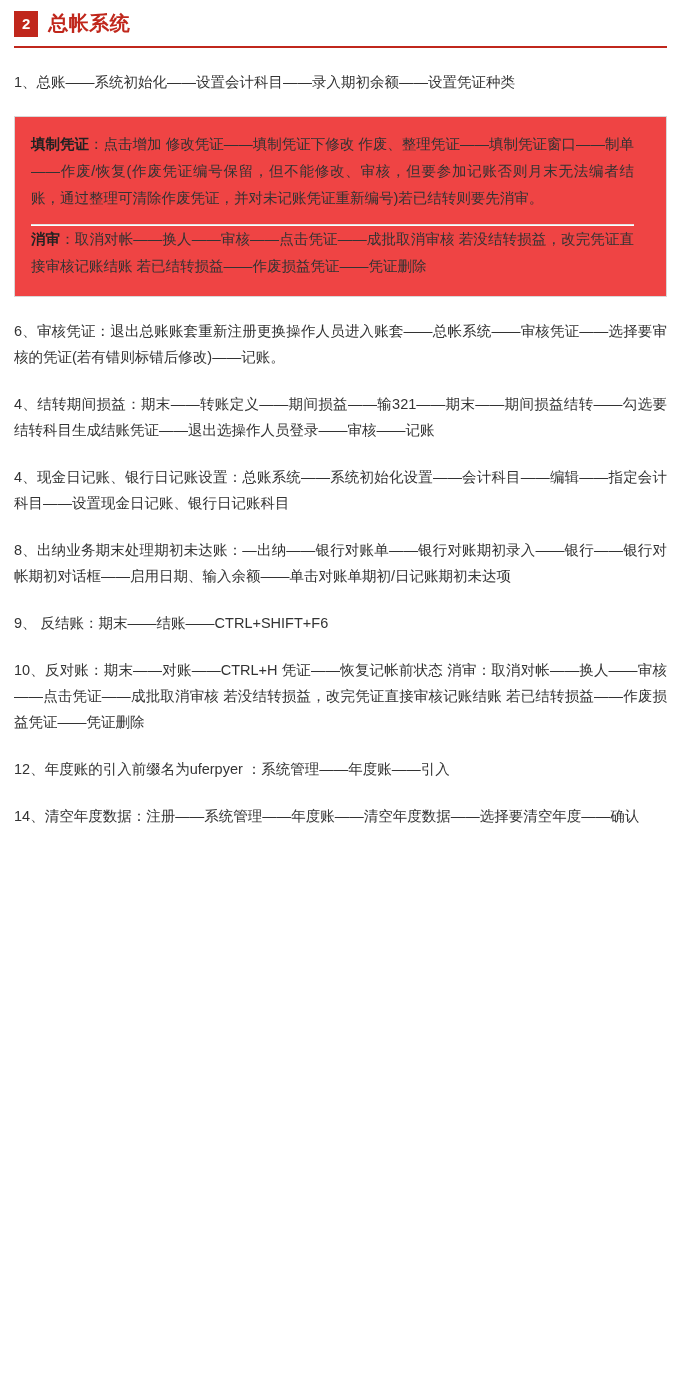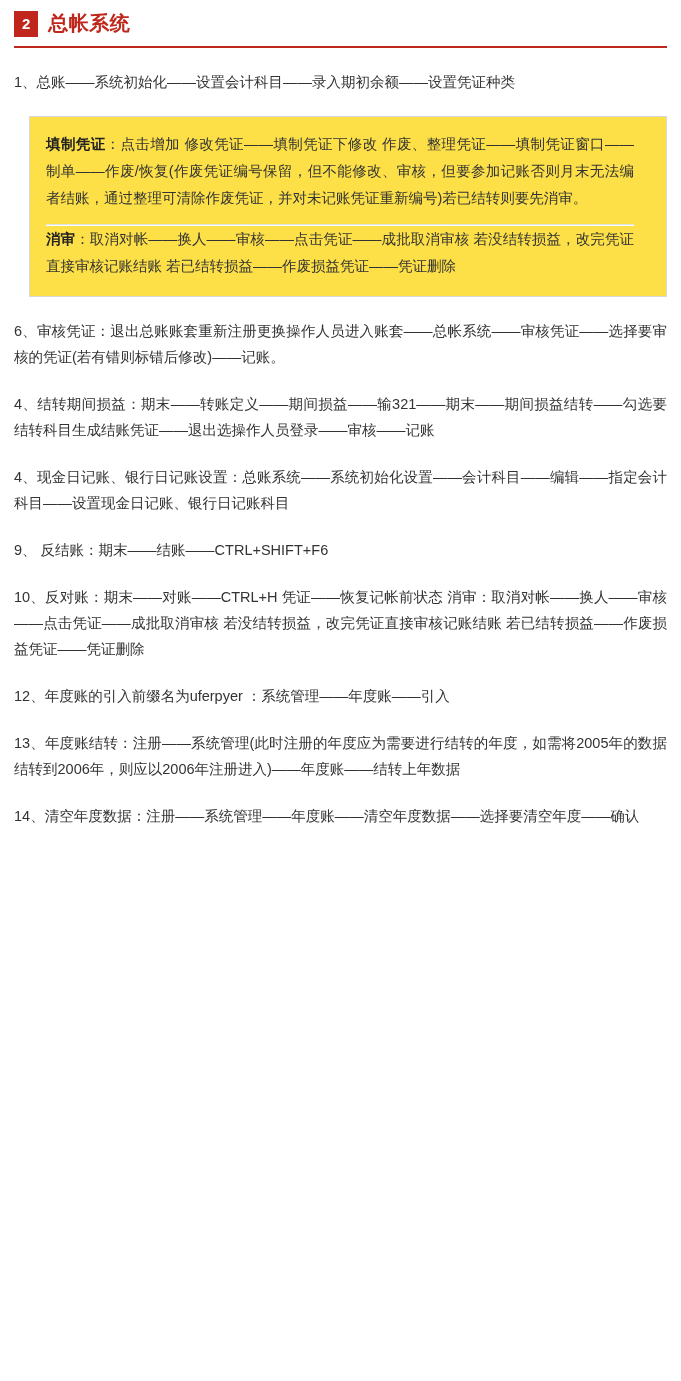--- a/index.html
+++ b/index.html
@@ -53,23 +53,23 @@
     text-align: justify;
     word-break: break-all;
   }
   p.para:first-of-type {
     margin-top: 21px;
   }
 
   
   .callout {
     border: 1px solid #d8d8d8;
-    background: #fde047;
+    background: #ef4444;
     padding: 14px 32px 16px 16px;
-    margin: 18px 0 20px 15px;
+    margin: 18px 0 20px 0;
     box-sizing: border-box;
   }
   .callout .block {
     font-size: 14.5px;
     line-height: 27px;
     color: #333333;
     text-align: justify;
     word-break: break-all;
   }
   .callout .lead {
@@ -101,19 +101,19 @@
     </div>
     <div class="divider"></div>
     <div class="block">
       <span class="lead">消审</span><span>：取消对帐——换人——审核——点击凭证——成批取消审核 若没结转损益，改完凭证直接审核记账结账 若已结转损益——作废损益凭证——凭证删除</span>
     </div>
   </div>
 
   <p class="para">6、审核凭证：退出总账账套重新注册更换操作人员进入账套——总帐系统——审核凭证——选择要审核的凭证(若有错则标错后修改)——记账。</p>
   <p class="para">4、结转期间损益：期末——转账定义——期间损益——输321——期末——期间损益结转——勾选要结转科目生成结账凭证——退出选操作人员登录——审核——记账</p>
   <p class="para">4、现金日记账、银行日记账设置：总账系统——系统初始化设置——会计科目——编辑——指定会计科目——设置现金日记账、银行日记账科目</p>
+  <p class="para">8、出纳业务期末处理期初未达账：—出纳——银行对账单——银行对账期初录入——银行——银行对帐期初对话框——启用日期、输入余额——单击对账单期初/日记账期初未达项</p>
   <p class="para">9、 反结账：期末——结账——CTRL+SHIFT+F6</p>
   <p class="para">10、反对账：期末——对账——CTRL+H 凭证——恢复记帐前状态 消审：取消对帐——换人——审核——点击凭证——成批取消审核 若没结转损益，改完凭证直接审核记账结账 若已结转损益——作废损益凭证——凭证删除</p>
   <p class="para">12、年度账的引入前缀名为uferpyer ：系统管理——年度账——引入</p>
-  <p class="para">13、年度账结转：注册——系统管理(此时注册的年度应为需要进行结转的年度，如需将2005年的数据结转到2006年，则应以2006年注册进入)——年度账——结转上年数据</p>
   <p class="para">14、清空年度数据：注册——系统管理——年度账——清空年度数据——选择要清空年度——确认</p>
 
 </div>
 
 </body></html>

